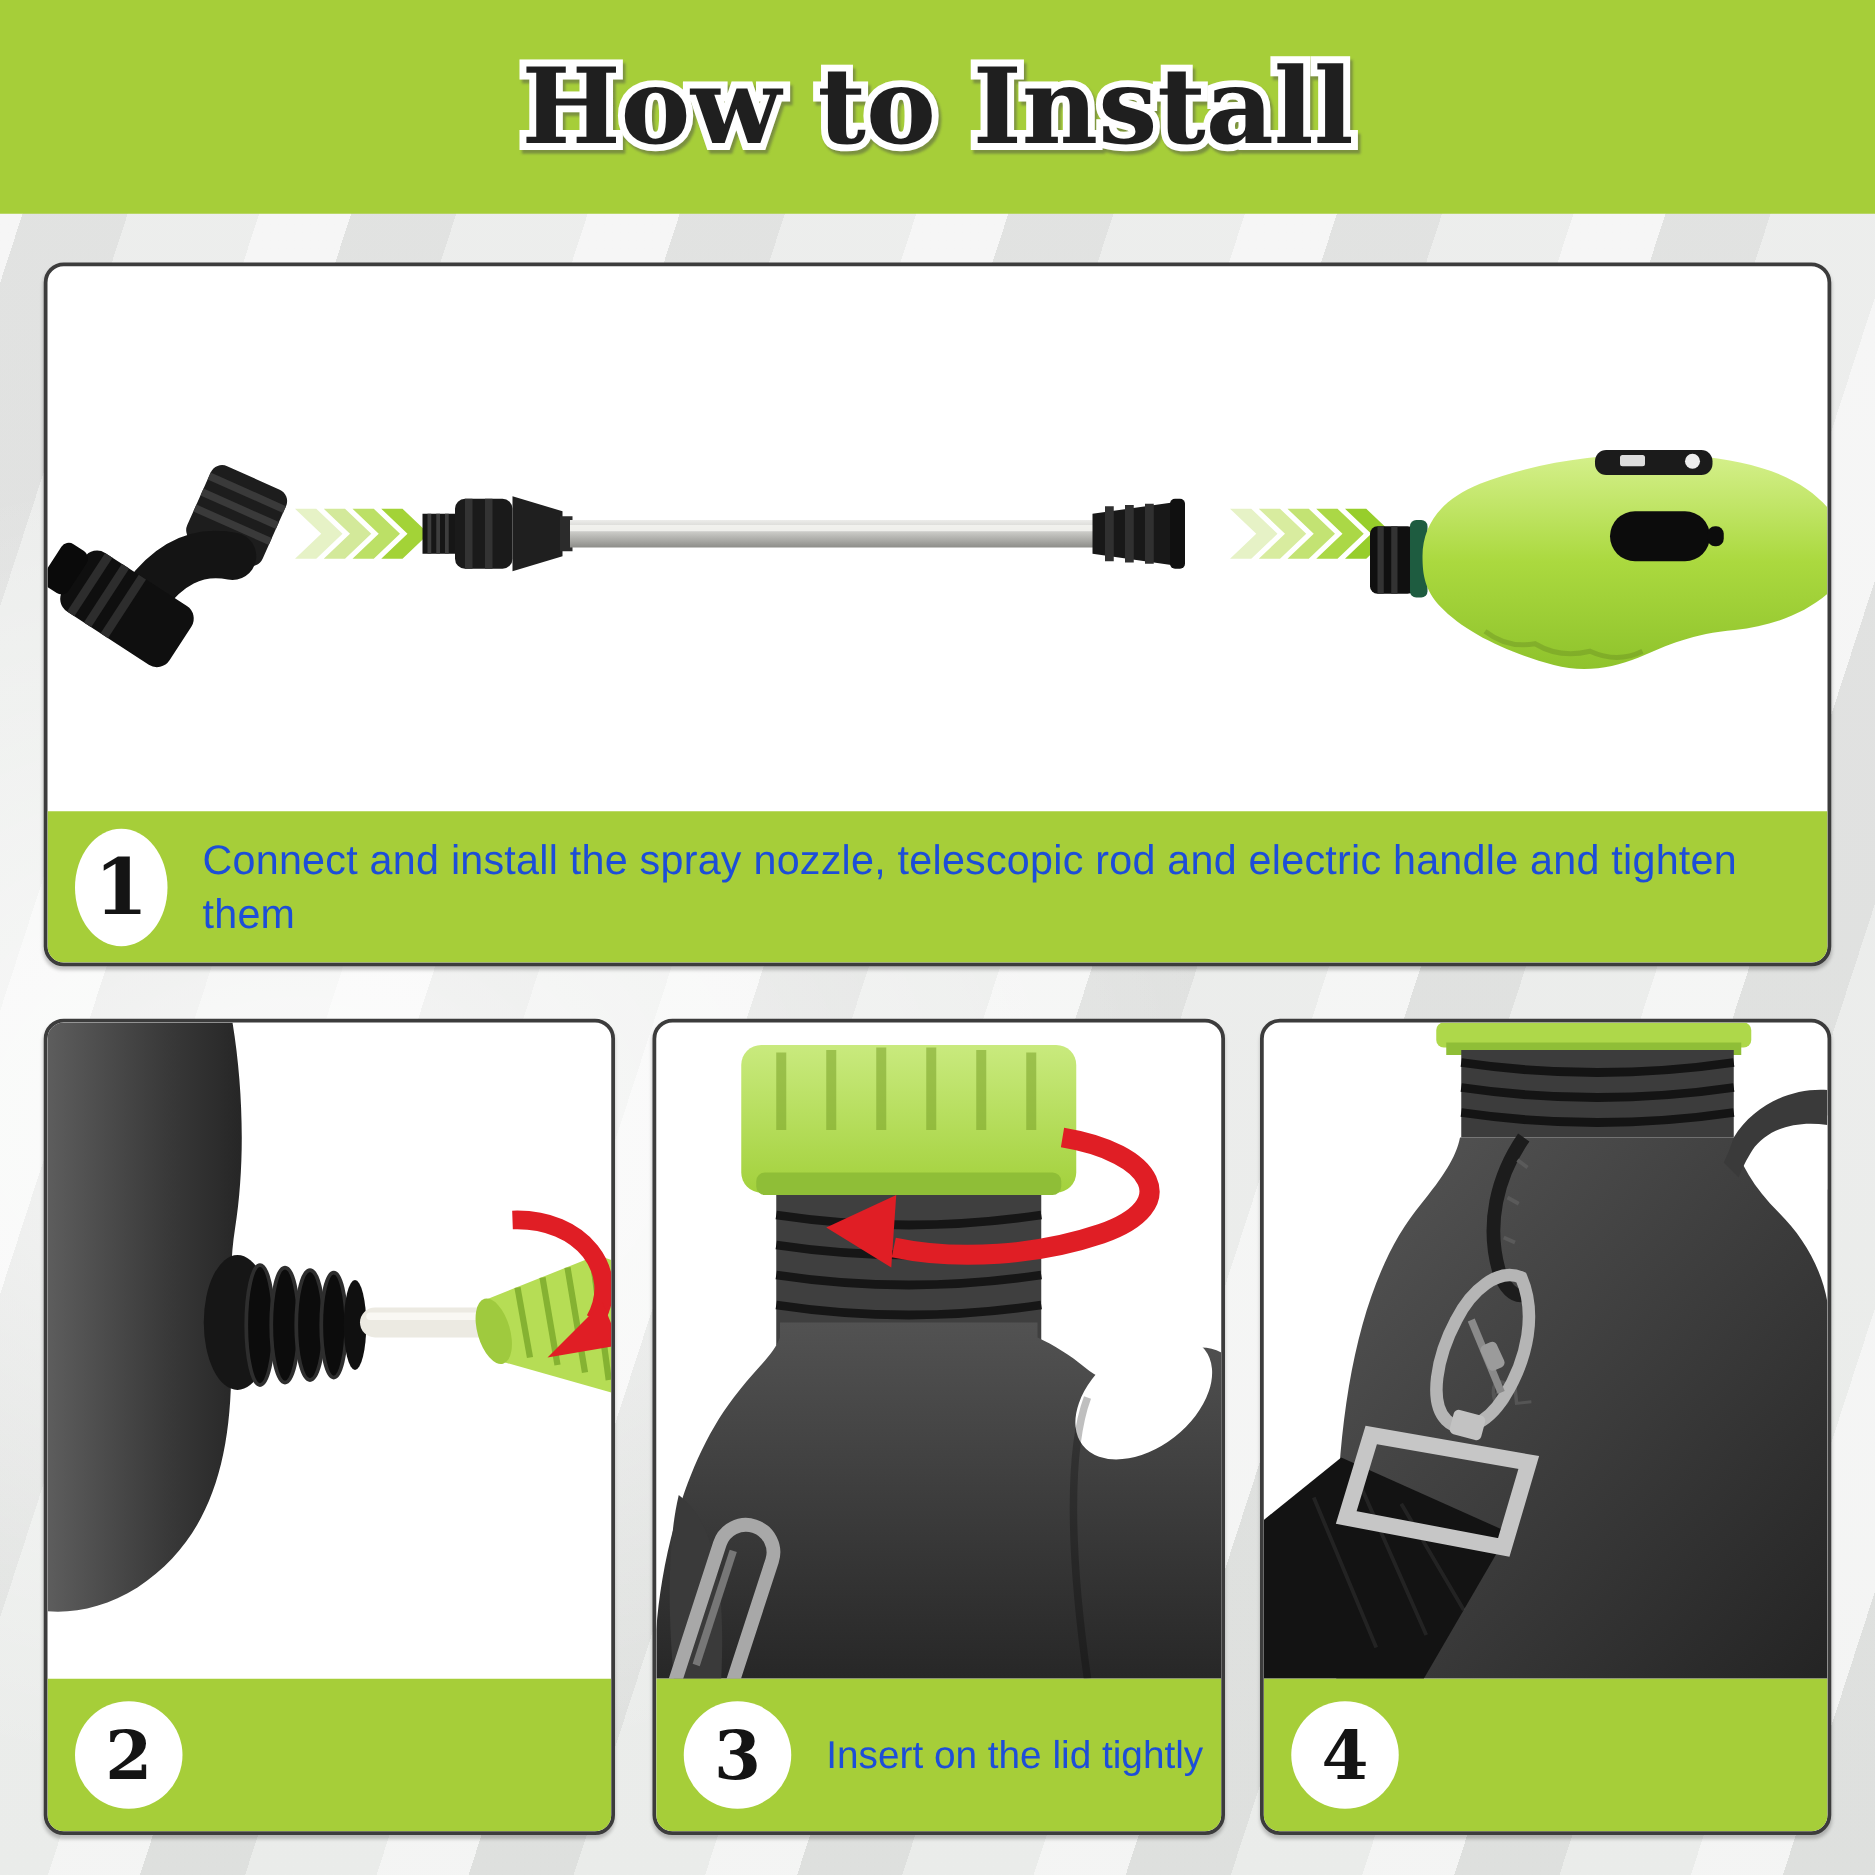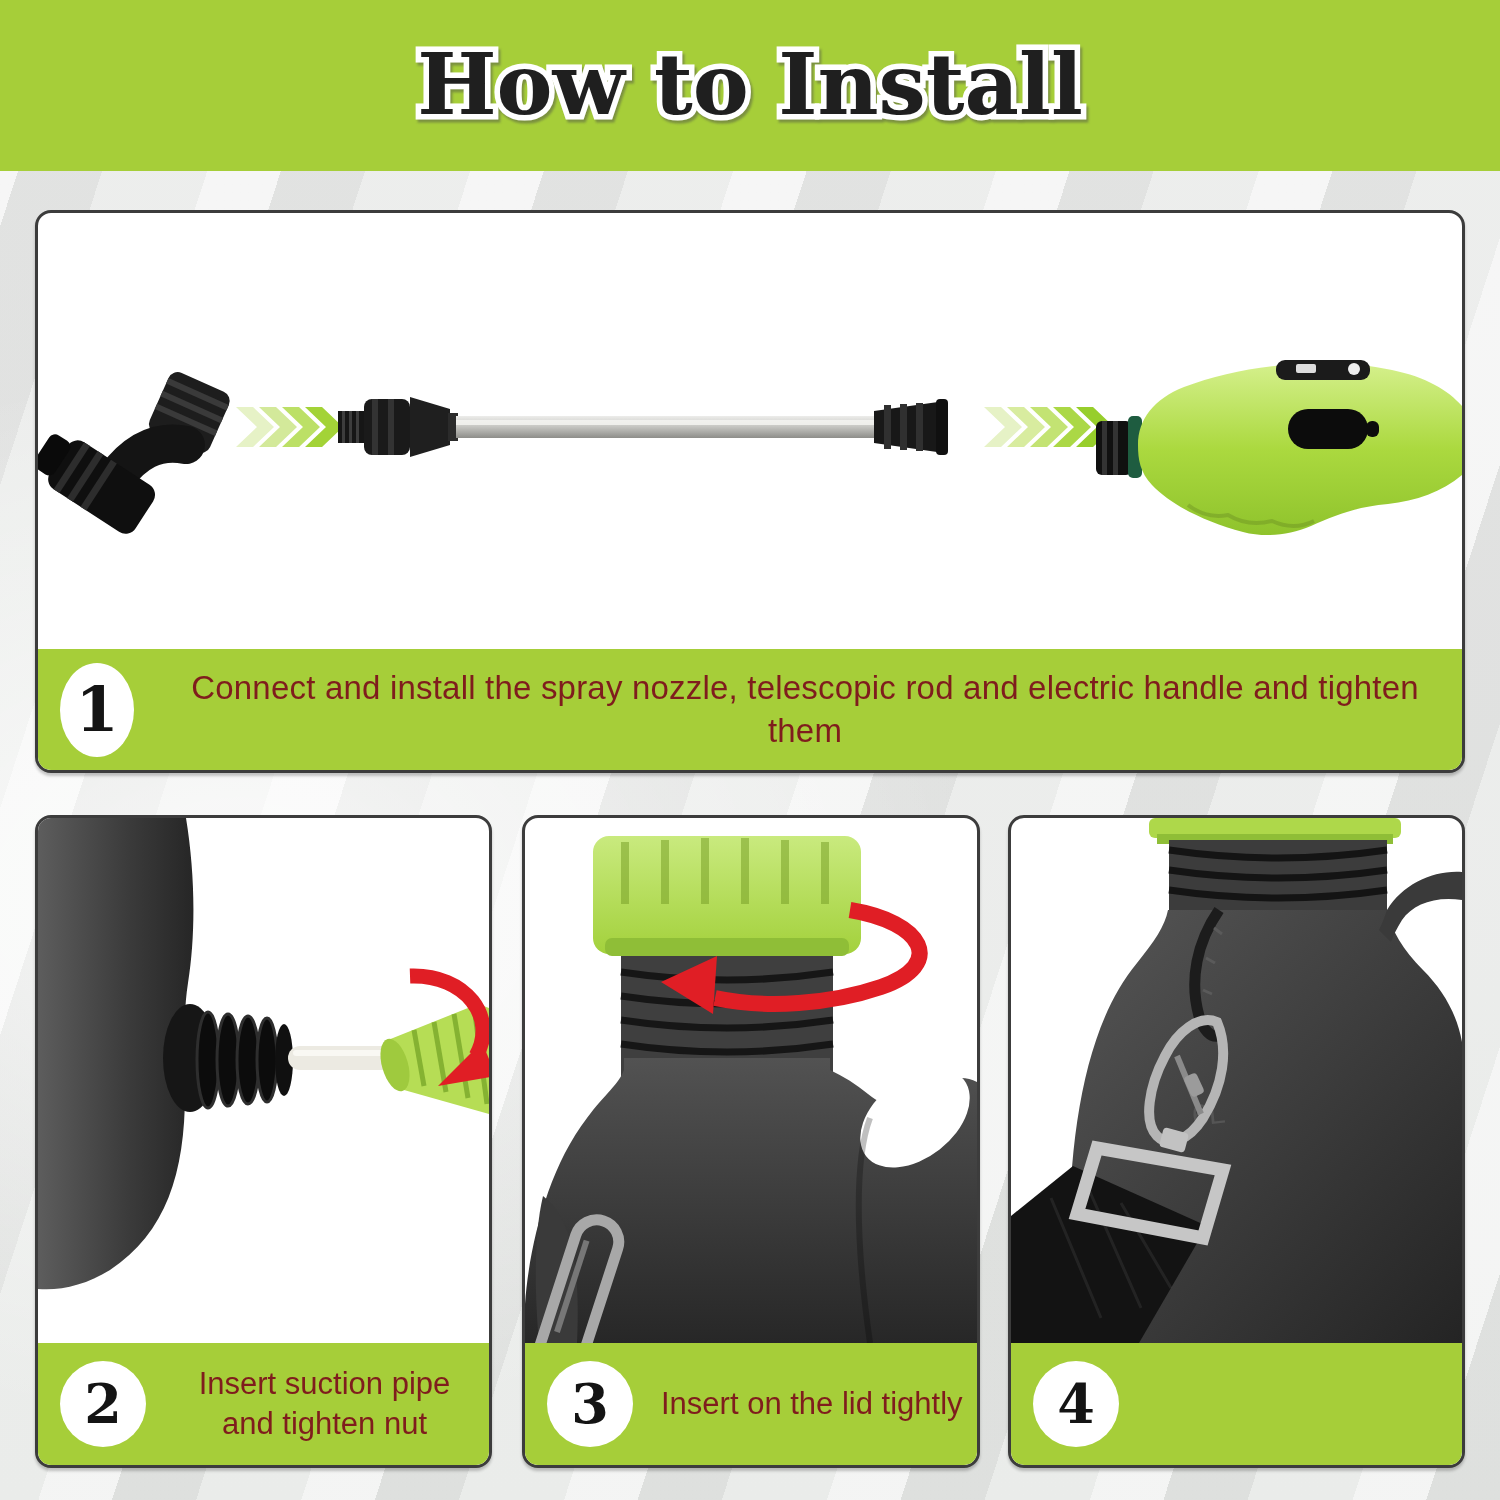--- a/index.html
+++ b/index.html
@@ -33,21 +33,21 @@
   .footer-main{height:121px;}
   .footer-sub{height:122px;}
   .badge{
     background:#ffffff;display:flex;align-items:center;justify-content:center;
     flex:0 0 auto;
     font-family:"DejaVu Serif",serif;font-weight:bold;color:#141414;
   }
   .badge-ellipse{width:74px;height:94px;border-radius:50%;margin-left:22px;font-size:62px;}
   .badge-round{width:86px;height:86px;border-radius:50%;margin-left:22px;font-size:54px;}
   .cap{
-    color:#7f1d1d;margin:0 14px 0 28px;line-height:1.3;text-align:center;
+    color:#1d4ed8;margin:0 14px 0 28px;line-height:1.3;
   }
   .cap-main{font-size:33px;letter-spacing:.2px;}
   .cap-sub{font-size:31px;}
 </style>
 </head>
 <body>
 
 <div class="page">
 
   <header class="banner">
@@ -183,21 +183,20 @@
       </g>
       <g>
         <path d="M372,158 C428,156 460,200 438,238" stroke="#e01e25" stroke-width="15" fill="none"></path>
         <polygon points="400,268 444,224 458,258" fill="#e01e25"></polygon>
       </g>
     </svg>
     <div class="footer footer-sub">
       <div class="badge badge-round">
         <span>2</span>
       </div>
-      <p class="cap cap-sub">Insert suction pipe and tighten nut</p>
     </div>
   </section>
 
   <section class="panel sub-panel sub-b">
     <svg class="illus" width="452" height="525" viewBox="0 0 452 525">
       <defs>
         <linearGradient id="lg" x1="0" y1="0" x2="0" y2="1">
           <stop offset="0" stop-color="#c9ea7e"></stop>
             <stop offset="1" stop-color="#a3d13c"></stop>
         </linearGradient>

